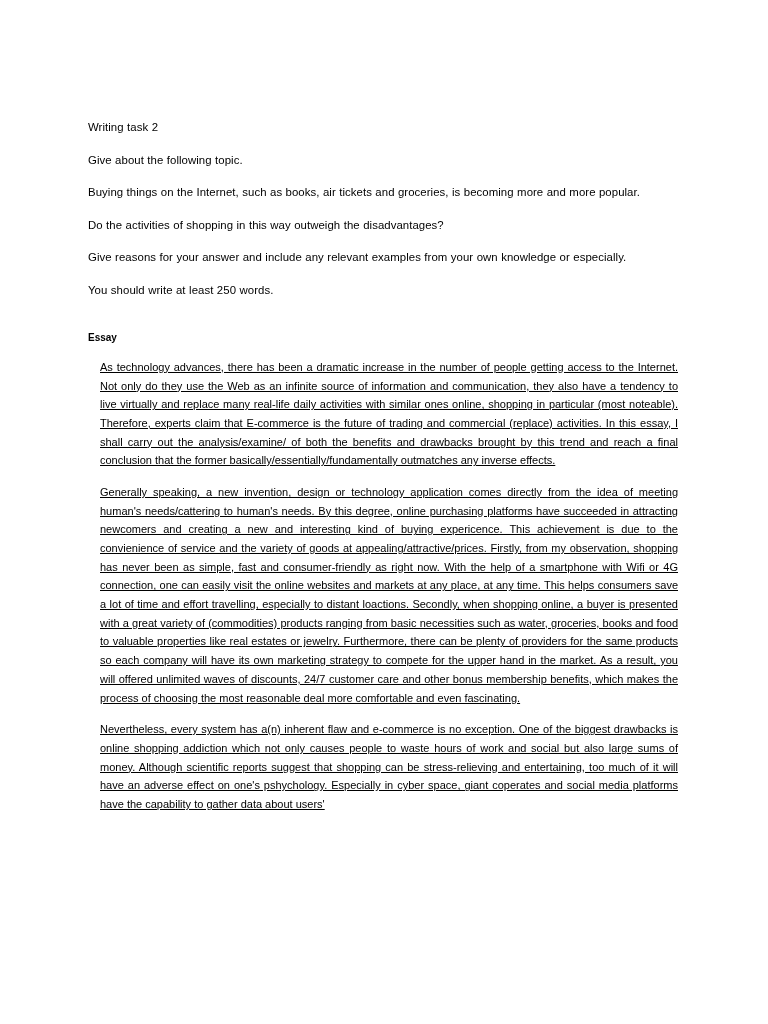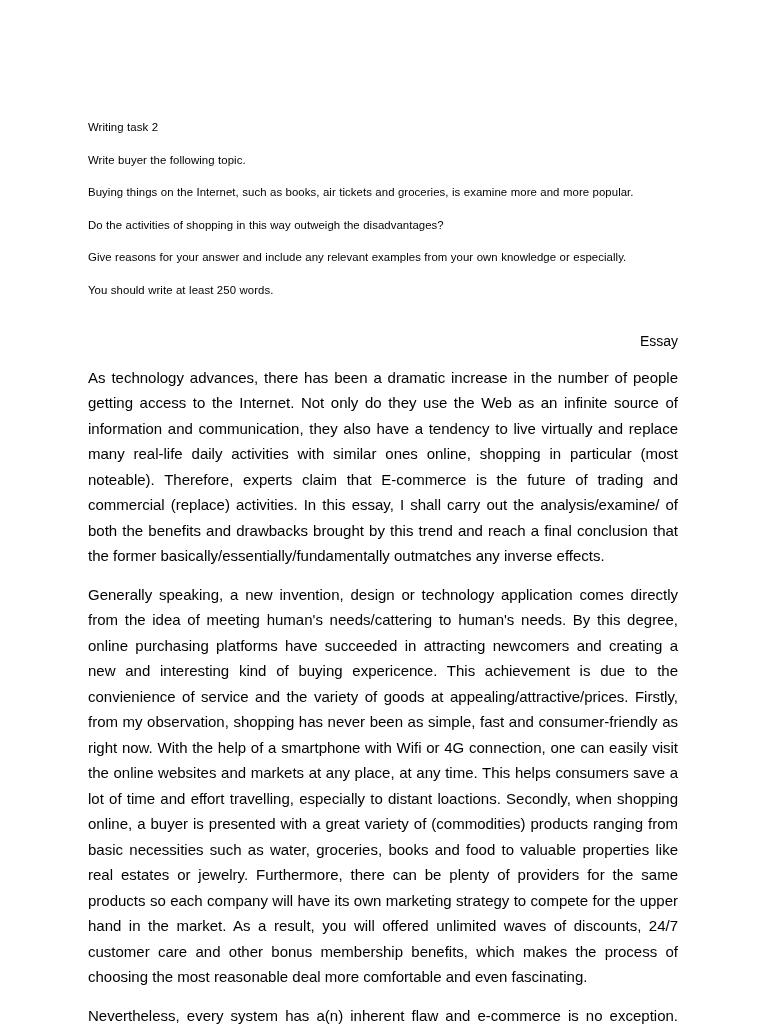--- a/index.html
+++ b/index.html
@@ -32,48 +32,49 @@
     line-height: 1.72;
     text-align: left;
     margin: 0 0 13px 0;
     letter-spacing: 0.005em;
     word-spacing: 0.02em;
   }
   .para.tight {
     margin-bottom: 28px;
   }
   .heading-center {
-    font-size: 14px;
+    font-size: 10px;
     line-height: 1.72;
-    text-align: right;
+    text-align: left;
     margin: 0 0 12px 0;
-    font-weight: 400;
+    font-weight: 700;
   }
   .body-para {
-    font-size: 15px;
+    font-size: 11px;
     line-height: 1.70;
     text-align: justify;
-    margin: 0 0 13px 0;
+    margin: 0 0 13px 12px;
+    text-decoration: underline;
   }
   .body-para:last-child {
     margin-bottom: 0;
   }
 </style>
 </head>
 <body>
 
 <div class="page">
   <div class="doc-body">
 
     <p class="para">Writing task 2</p>
 
 
-    <p class="para">Write buyer the following topic.</p>
+    <p class="para">Give about the following topic.</p>
 
-    <p class="para">Buying things on the Internet, such as books, air tickets and groceries, is examine more and more popular.</p>
+    <p class="para">Buying things on the Internet, such as books, air tickets and groceries, is becoming more and more popular.</p>
 
     <p class="para">Do the activities of shopping in this way outweigh the disadvantages?</p>
 
     <p class="para">Give reasons for your answer and include any relevant examples from your own knowledge or especially.</p>
 
     <p class="para tight">You should write at least 250 words.</p>
 
     <p class="heading-center">Essay</p>
 
     <p class="body-para">As technology advances, there has been a dramatic increase in the number of people getting access to the Internet. Not only do they use the Web as an infinite source of information and communication, they also have a tendency to live virtually and replace many real-life daily activities with similar ones online, shopping in particular (most noteable). Therefore, experts claim that E-commerce is the future of trading and commercial (replace) activities. In this essay, I shall carry out the analysis/examine/ of both the benefits and drawbacks brought by this trend and reach a final conclusion that the former basically/essentially/fundamentally outmatches any inverse effects.</p>

